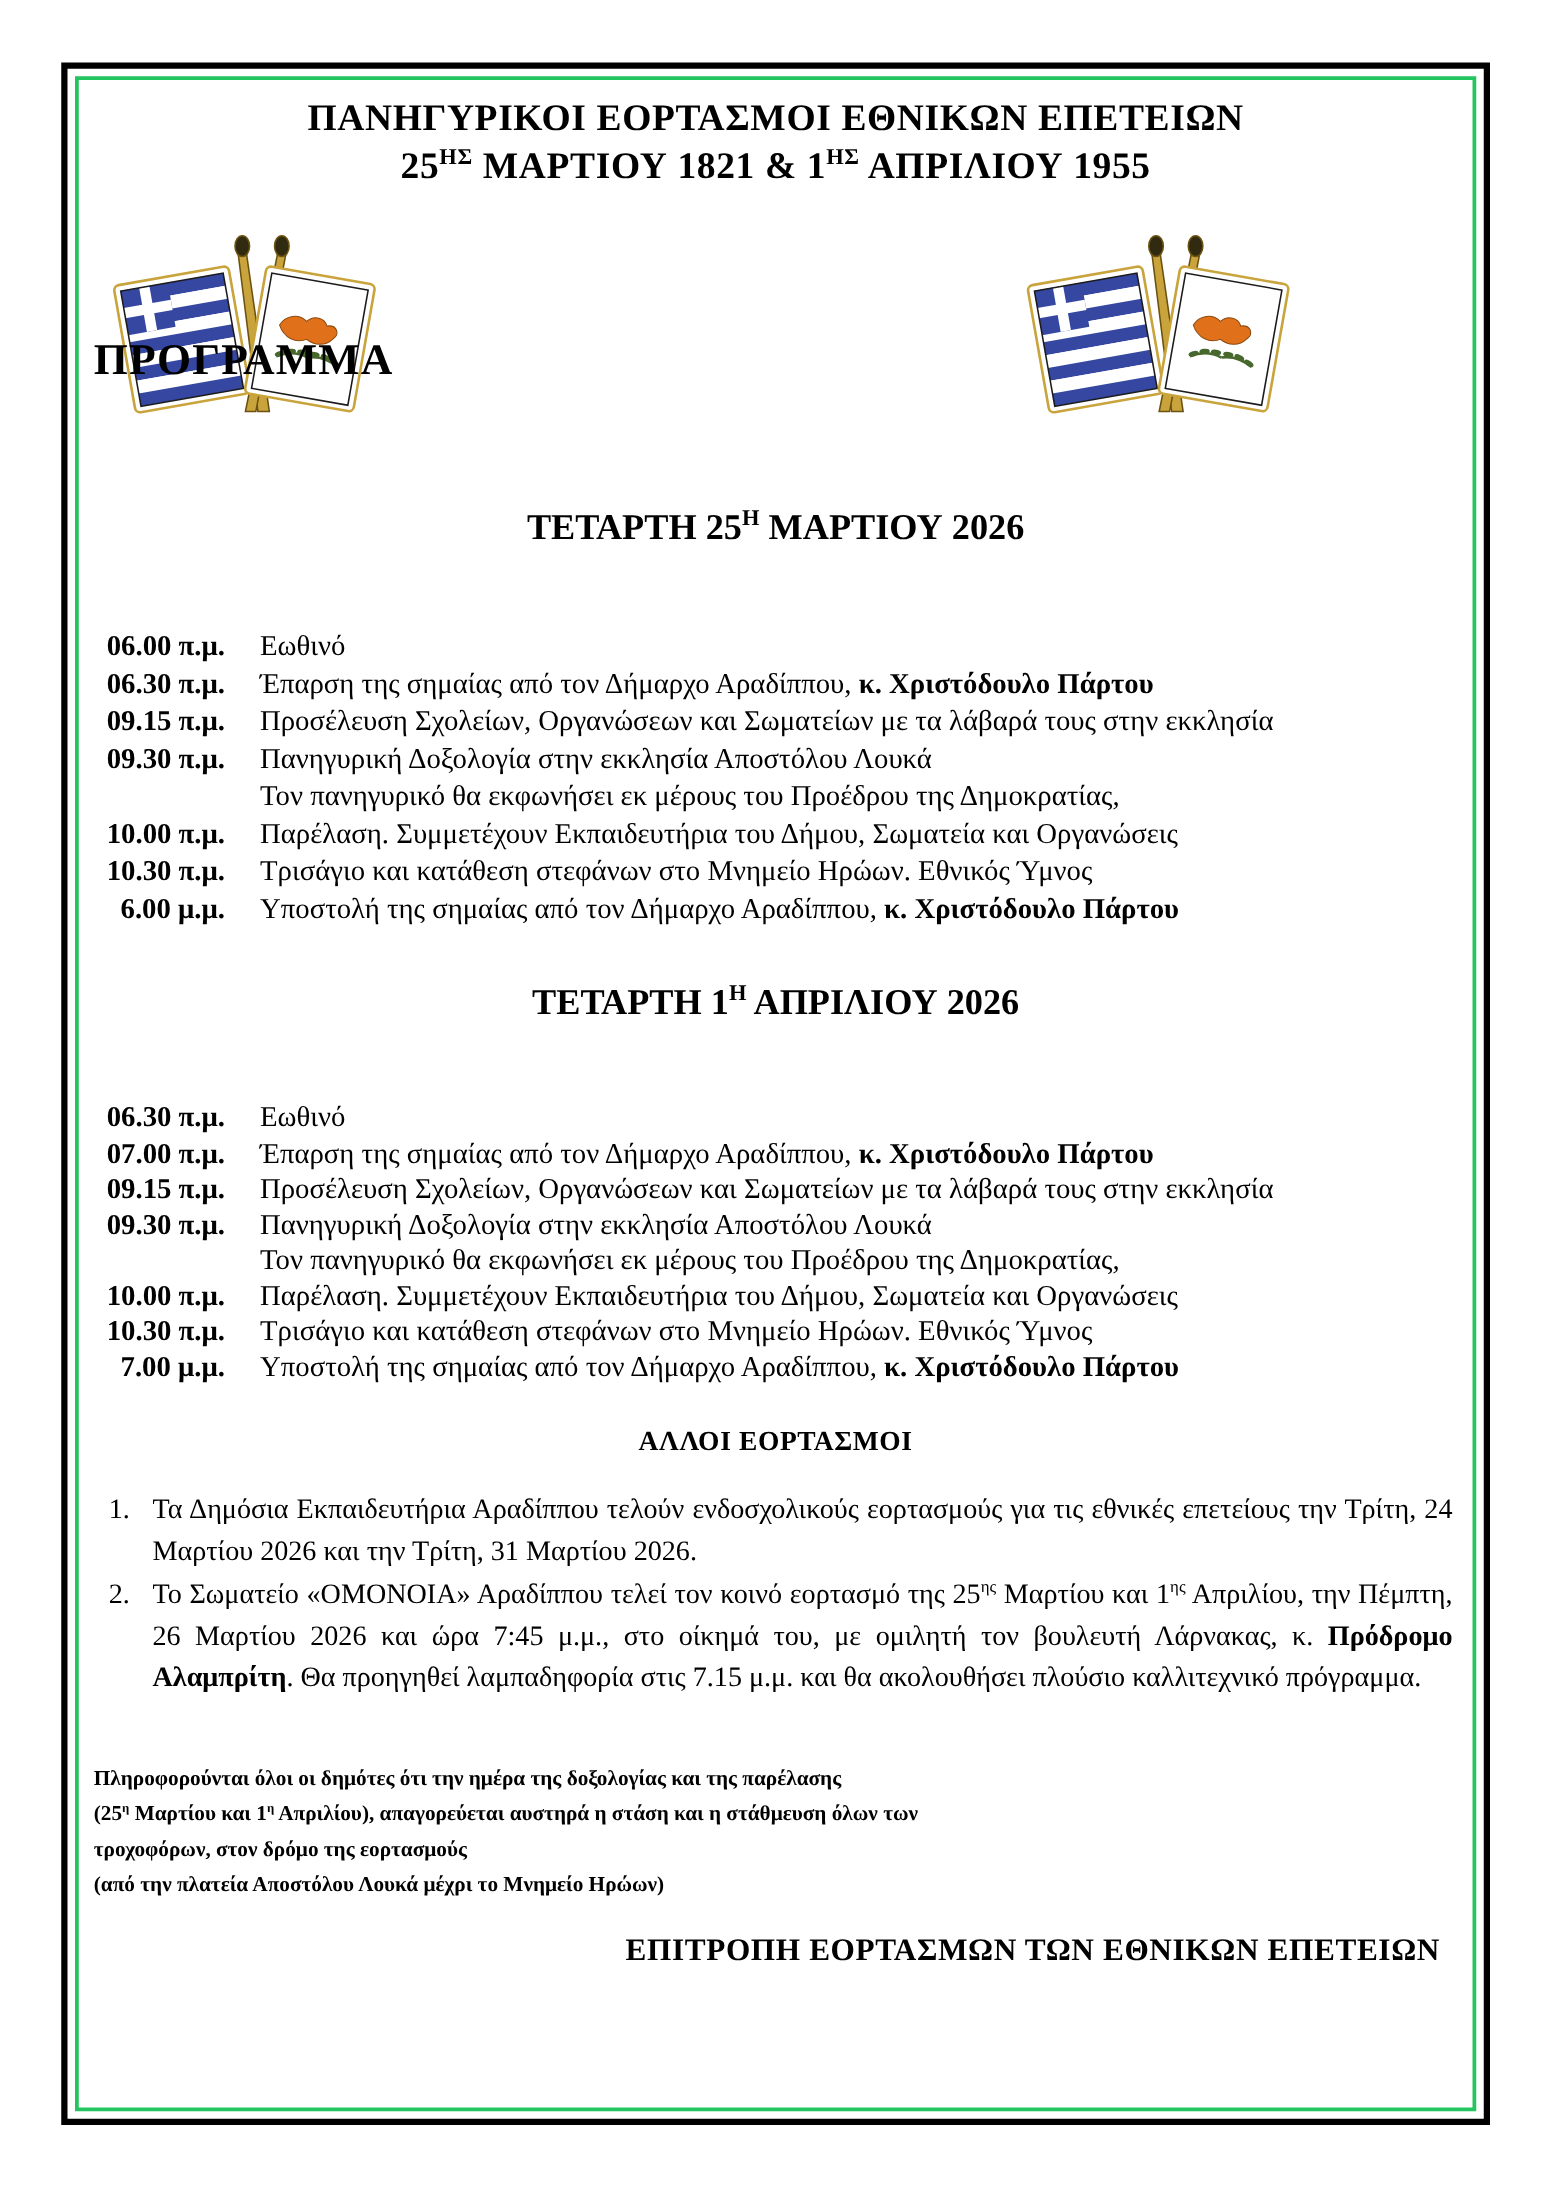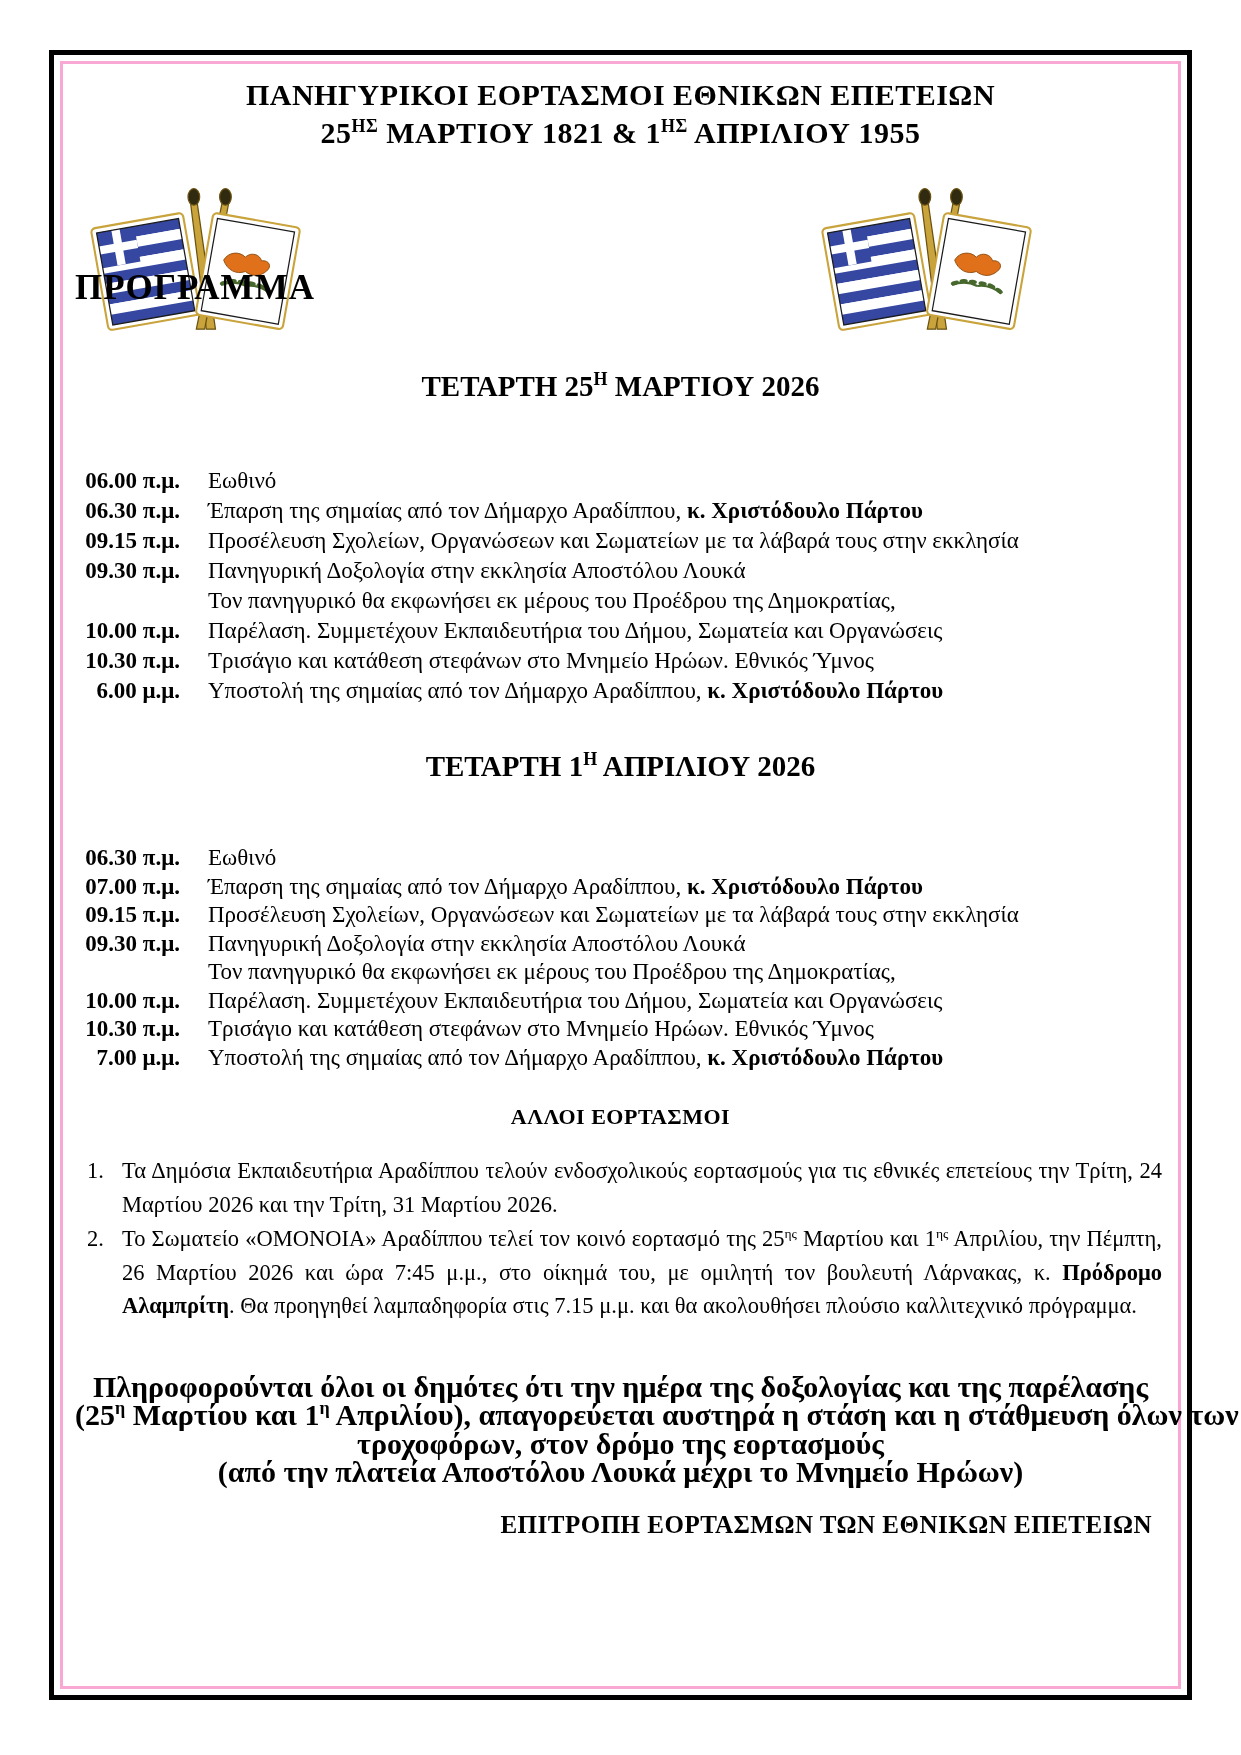--- a/index.html
+++ b/index.html
@@ -1,51 +1,51 @@
 <!DOCTYPE html>
 <html><head>
 <meta charset="utf-8">
 <style>
   html,body{margin:0;padding:0;background:#fff;}
   .page{
     position:relative;width:1241px;height:1755px;background:#ffffff;
     font-family:"Liberation Serif", serif;color:#000;overflow:hidden;
   }
   .frame-outer{position:absolute;left:49px;top:50px;right:49px;bottom:55px;border:5px solid #000;}
-  .frame-inner{position:absolute;inset:6px;border:3px solid #f9a8d4;}
+  .frame-inner{position:absolute;inset:6px;border:3px solid #22c55e;}
   .content{position:absolute;inset:0;padding:0 12px;}
 
   .doc-title{margin-top:12px;text-align:center;font-weight:bold;font-size:30px;line-height:38px;letter-spacing:.5px;}
   .doc-title sup{font-size:60%;}
 
   .flags-row{position:relative;margin-top:16px;height:176px;}
   .flag-left{position:absolute;left:14px;top:0;}
   .flag-right{position:absolute;right:128px;top:0;}
   .program-label{position:absolute;left:0;right:0;top:100px;font-weight:bold;font-size:35px;letter-spacing:1px;}
 
   .sched-heading{text-align:center;font-weight:bold;font-size:29px;line-height:36px;}
   .sched-heading sup{font-size:62%;}
-  #sched-heading-0{margin-top:24px;}
+  #sched-heading-0{margin-top:60px;}
   #sched-heading-1{margin-top:42px;}
   .sched-rows{margin-top:62px;font-size:23px;}
   #sched-rows-0{margin-top:62px;line-height:30px;}
   #sched-rows-1{margin-top:60px;line-height:28.5px;}
   .sched-row{display:flex;}
   .sched-row .time{flex:none;width:105px;text-align:right;font-weight:bold;white-space:nowrap;}
   .sched-row .desc{margin-left:28px;white-space:nowrap;}
   .b{font-weight:bold;}
   sup{font-size:60%;vertical-align:super;line-height:0;}
 
   .other-heading{margin-top:32px;text-align:center;font-weight:bold;font-size:22px;letter-spacing:.5px;}
   .other-list{margin-top:24px;font-size:22.5px;line-height:33.5px;}
   .list-item{display:flex;margin-top:1px;}
   .list-item .num{flex:none;width:28px;margin-left:12px;text-align:left;}
   .list-item .body{flex:1;text-align:justify;margin-left:7px;margin-right:4px;}
 
-  .notice{margin-top:50px;text-align:center;font-weight:bold;font-size:30px;line-height:28.5px;}
+  .notice{margin-top:50px;font-weight:bold;font-size:17px;line-height:28.5px;}
   .notice-line{white-space:nowrap;}
 
   .signature{margin-top:24px;text-align:right;font-weight:bold;font-size:25px;padding-right:14px;letter-spacing:.5px;}
 </style>
 </head>
 <body>
 
 <div class="page">
   <div class="frame-outer">
     <div class="frame-inner">

